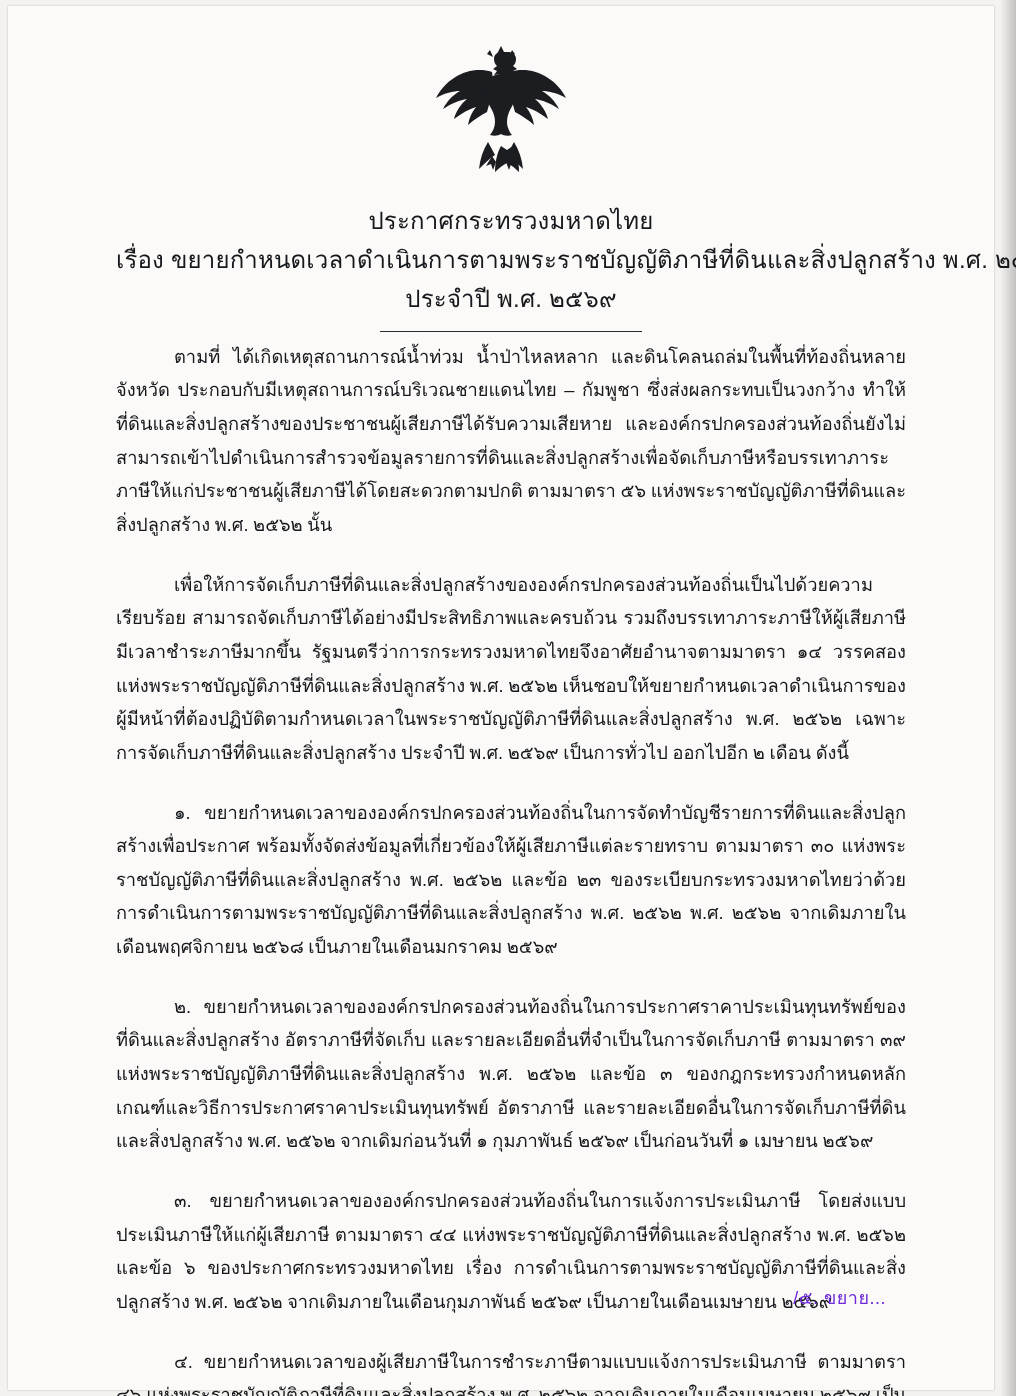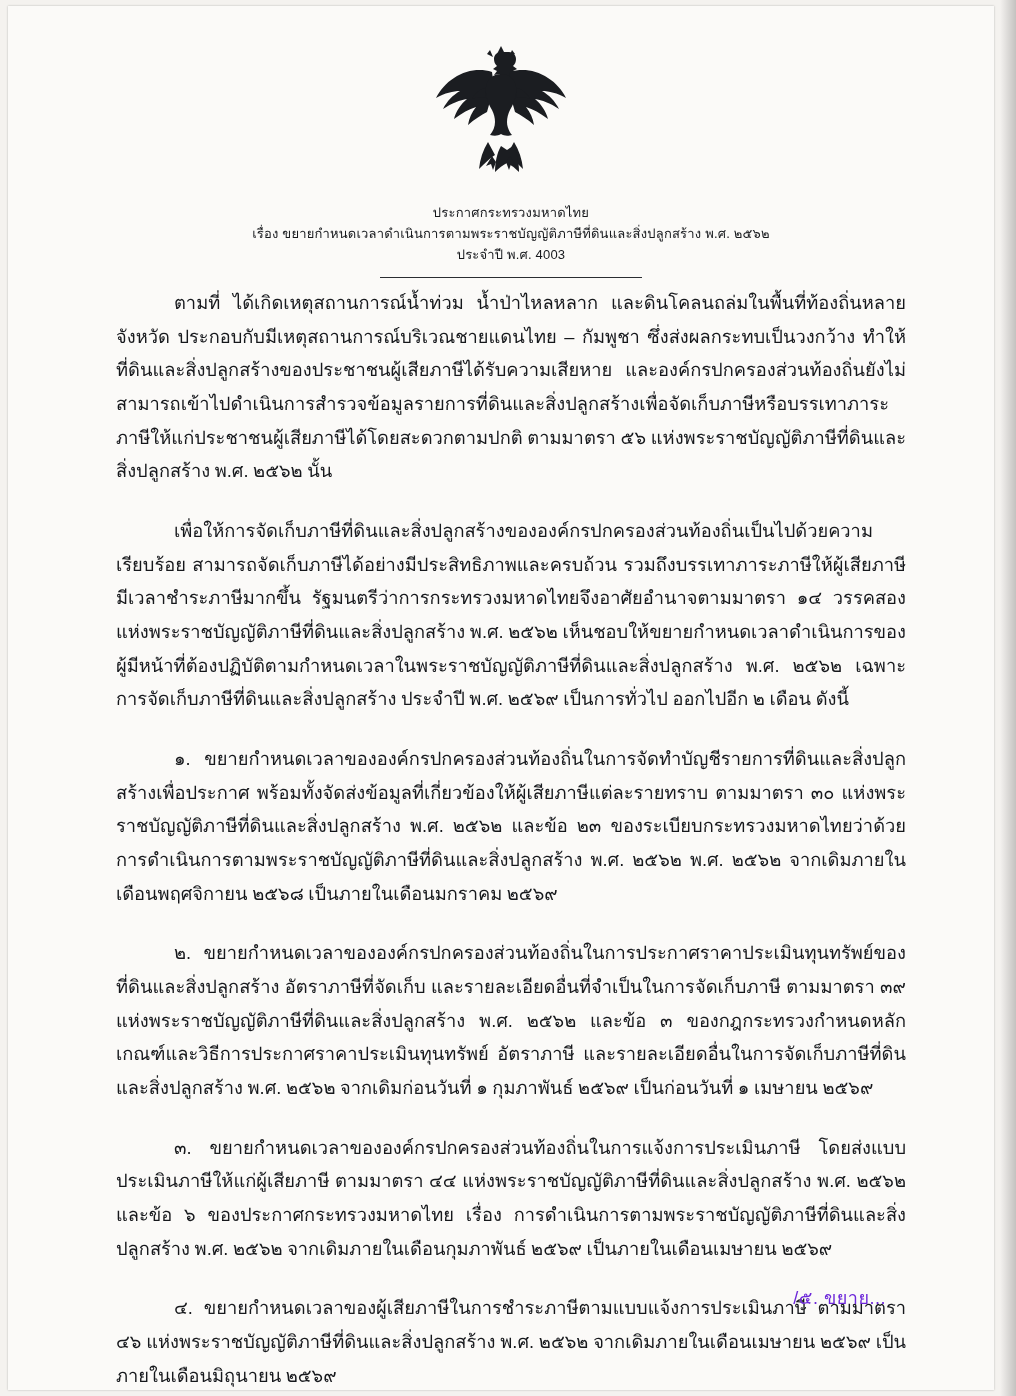--- a/index.html
+++ b/index.html
@@ -51,21 +51,21 @@
   .doc-body {
     position: absolute;
     left: 108px;
     top: 196px;
     width: 790px;
     color: #16181c;
   }
   .title-block {
     text-align: center;
     line-height: 1.62;
-    font-size: 13px;
+    font-size: 24px;
     letter-spacing: 0.2px;
   }
   .title-line {
     display: block;
     white-space: nowrap;
   }
   .rule {
     width: 262px;
     height: 1px;
     background: #2a2d32;
@@ -119,21 +119,21 @@
           <path d="M66 110l-6 10 5-2 2 6 3-8zM84 110l6 10-5-2-2 6-3-8z"></path>
         </g>
       </svg>
     </div>
 
     <div class="doc-body">
 
       <div class="title-block">
         <span class="title-line">ประกาศกระทรวงมหาดไทย</span>
         <span class="title-line">เรื่อง ขยายกำหนดเวลาดำเนินการตามพระราชบัญญัติภาษีที่ดินและสิ่งปลูกสร้าง พ.ศ. ๒๕๖๒</span>
-        <span class="title-line">ประจำปี พ.ศ. 4003</span>
+        <span class="title-line">ประจำปี พ.ศ. ๒๕๖๙</span>
         <div class="rule"></div>
       </div>
 
       <p class="para indent first">ตามที่ ได้เกิดเหตุสถานการณ์น้ำท่วม น้ำป่าไหลหลาก และดินโคลนถล่มในพื้นที่ท้องถิ่นหลายจังหวัด ประกอบกับมีเหตุสถานการณ์บริเวณชายแดนไทย – กัมพูชา ซึ่งส่งผลกระทบเป็นวงกว้าง ทำให้ที่ดินและสิ่งปลูกสร้างของประชาชนผู้เสียภาษีได้รับความเสียหาย และองค์กรปกครองส่วนท้องถิ่นยังไม่สามารถเข้าไปดำเนินการสำรวจข้อมูลรายการที่ดินและสิ่งปลูกสร้างเพื่อจัดเก็บภาษีหรือบรรเทาภาระภาษีให้แก่ประชาชนผู้เสียภาษีได้โดยสะดวกตามปกติ ตามมาตรา ๕๖ แห่งพระราชบัญญัติภาษีที่ดินและสิ่งปลูกสร้าง พ.ศ. ๒๕๖๒ นั้น</p>
       <p class="para indent">เพื่อให้การจัดเก็บภาษีที่ดินและสิ่งปลูกสร้างขององค์กรปกครองส่วนท้องถิ่นเป็นไปด้วยความเรียบร้อย สามารถจัดเก็บภาษีได้อย่างมีประสิทธิภาพและครบถ้วน รวมถึงบรรเทาภาระภาษีให้ผู้เสียภาษีมีเวลาชำระภาษีมากขึ้น รัฐมนตรีว่าการกระทรวงมหาดไทยจึงอาศัยอำนาจตามมาตรา ๑๔ วรรคสอง แห่งพระราชบัญญัติภาษีที่ดินและสิ่งปลูกสร้าง พ.ศ. ๒๕๖๒ เห็นชอบให้ขยายกำหนดเวลาดำเนินการของผู้มีหน้าที่ต้องปฏิบัติตามกำหนดเวลาในพระราชบัญญัติภาษีที่ดินและสิ่งปลูกสร้าง พ.ศ. ๒๕๖๒ เฉพาะการจัดเก็บภาษีที่ดินและสิ่งปลูกสร้าง ประจำปี พ.ศ. ๒๕๖๙ เป็นการทั่วไป ออกไปอีก ๒ เดือน ดังนี้</p>
       <p class="para indent">๑. ขยายกำหนดเวลาขององค์กรปกครองส่วนท้องถิ่นในการจัดทำบัญชีรายการที่ดินและสิ่งปลูกสร้างเพื่อประกาศ พร้อมทั้งจัดส่งข้อมูลที่เกี่ยวข้องให้ผู้เสียภาษีแต่ละรายทราบ ตามมาตรา ๓๐ แห่งพระราชบัญญัติภาษีที่ดินและสิ่งปลูกสร้าง พ.ศ. ๒๕๖๒ และข้อ ๒๓ ของระเบียบกระทรวงมหาดไทยว่าด้วยการดำเนินการตามพระราชบัญญัติภาษีที่ดินและสิ่งปลูกสร้าง พ.ศ. ๒๕๖๒ พ.ศ. ๒๕๖๒ จากเดิมภายในเดือนพฤศจิกายน ๒๕๖๘ เป็นภายในเดือนมกราคม ๒๕๖๙</p>
       <p class="para indent">๒. ขยายกำหนดเวลาขององค์กรปกครองส่วนท้องถิ่นในการประกาศราคาประเมินทุนทรัพย์ของที่ดินและสิ่งปลูกสร้าง อัตราภาษีที่จัดเก็บ และรายละเอียดอื่นที่จำเป็นในการจัดเก็บภาษี ตามมาตรา ๓๙ แห่งพระราชบัญญัติภาษีที่ดินและสิ่งปลูกสร้าง พ.ศ. ๒๕๖๒ และข้อ ๓ ของกฎกระทรวงกำหนดหลักเกณฑ์และวิธีการประกาศราคาประเมินทุนทรัพย์ อัตราภาษี และรายละเอียดอื่นในการจัดเก็บภาษีที่ดินและสิ่งปลูกสร้าง พ.ศ. ๒๕๖๒ จากเดิมก่อนวันที่ ๑ กุมภาพันธ์ ๒๕๖๙ เป็นก่อนวันที่ ๑ เมษายน ๒๕๖๙</p>
       <p class="para indent">๓. ขยายกำหนดเวลาขององค์กรปกครองส่วนท้องถิ่นในการแจ้งการประเมินภาษี โดยส่งแบบประเมินภาษีให้แก่ผู้เสียภาษี ตามมาตรา ๔๔ แห่งพระราชบัญญัติภาษีที่ดินและสิ่งปลูกสร้าง พ.ศ. ๒๕๖๒ และข้อ ๖ ของประกาศกระทรวงมหาดไทย เรื่อง การดำเนินการตามพระราชบัญญัติภาษีที่ดินและสิ่งปลูกสร้าง พ.ศ. ๒๕๖๒ จากเดิมภายในเดือนกุมภาพันธ์ ๒๕๖๙ เป็นภายในเดือนเมษายน ๒๕๖๙</p>
       <p class="para indent">๔. ขยายกำหนดเวลาของผู้เสียภาษีในการชำระภาษีตามแบบแจ้งการประเมินภาษี ตามมาตรา ๔๖ แห่งพระราชบัญญัติภาษีที่ดินและสิ่งปลูกสร้าง พ.ศ. ๒๕๖๒ จากเดิมภายในเดือนเมษายน ๒๕๖๙ เป็นภายในเดือนมิถุนายน ๒๕๖๙</p>
 

